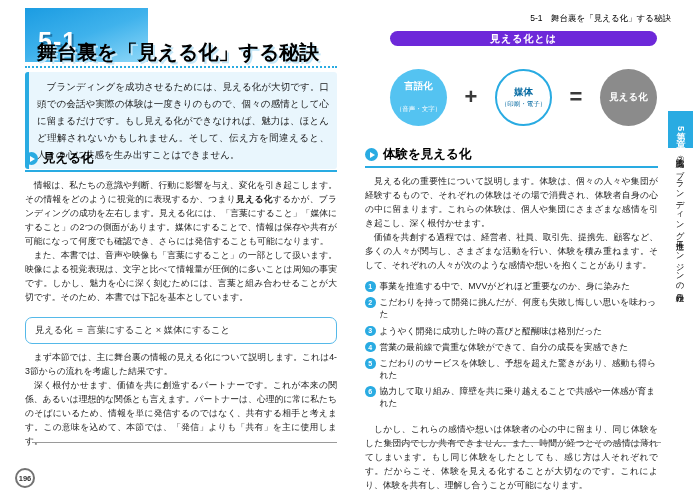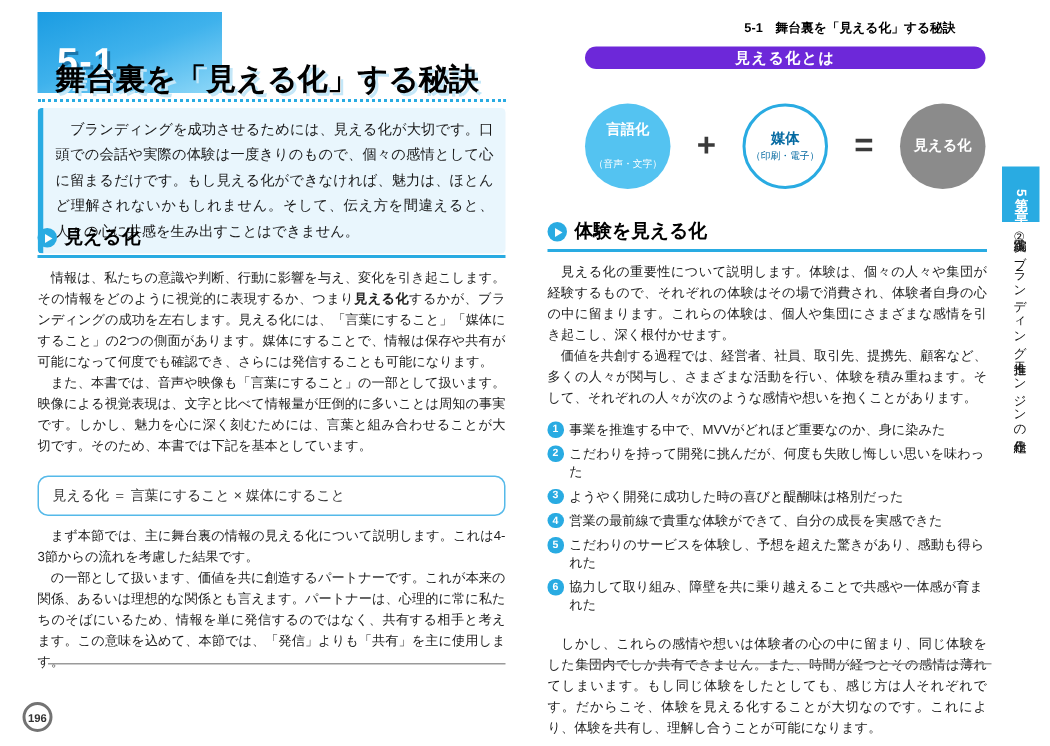--- a/index.html
+++ b/index.html
@@ -35,22 +35,22 @@
     padding:6px 9px;margin:13px 0 6px 0;font-size:9.3px;color:#333;}
   .foot-rule{position:absolute;top:442px;height:0;border-top:1px solid #9a9a9a;}
   .foot-rule.l{left:32px;width:305px;}
   .foot-rule.r{left:389px;width:272px;}
   .page-badge{position:absolute;top:468px;width:20px;height:20px;border:2px solid #737373;
     border-radius:50%;box-sizing:border-box;display:flex;align-items:center;justify-content:center;
     font-size:7.5px;font-weight:bold;color:#333;background:#fff;}
   .page-badge.l{left:15px;}
   .page-badge.r{left:652px;margin-top:32px;}
   
-  .running-head{position:absolute;left:345px;top:13px;width:292px;text-align:right;
-    font-size:8.5px;font-weight:bold;color:#000;}
+  .running-head{position:absolute;left:379px;top:13px;width:292px;text-align:right;
+    font-size:8.5px;font-weight:normal;color:#000;}
   .diagram-pill{position:absolute;left:390px;top:31px;width:267px;height:15px;
     background:#6d28d9;border-radius:8px;display:flex;align-items:center;justify-content:center;}
   .diagram-pill span{color:#fff;font-weight:bold;font-size:10px;letter-spacing:1px;}
   .diagram-row{position:absolute;left:390px;top:62px;width:267px;height:70px;
     display:flex;align-items:center;justify-content:space-between;}
   .circ{width:57px;height:57px;border-radius:50%;display:flex;flex-direction:column;
     align-items:center;justify-content:center;box-sizing:border-box;text-align:center;}
   .circ .l1{font-size:9.5px;font-weight:bold;}
   .circ .l2{font-size:6.5px;margin-top:1px;}
   .circ.blue{background:#54c3f1;color:#fff;gap:11px;}
@@ -88,21 +88,21 @@
   <div class="sec-head">
     <span class="play-icon">
         <i></i>
       </span>
     <b>見える化</b>
   </div>
   <p class="body-p"><span>　情報は、私たちの意識や判断、行動に影響を与え、変化を引き起こします。その情報をどのように視覚的に表現するか、つまり</span><b>見える化</b><span>するかが、ブランディングの成功を左右します。見える化には、「言葉にすること」「媒体にすること」の2つの側面があります。媒体にすることで、情報は保存や共有が可能になって何度でも確認でき、さらには発信することも可能になります。</span></p>
   <p class="body-p">　また、本書では、音声や映像も「言葉にすること」の一部として扱います。映像による視覚表現は、文字と比べて情報量が圧倒的に多いことは周知の事実です。しかし、魅力を心に深く刻むためには、言葉と組み合わせることが大切です。そのため、本書では下記を基本としています。</p>
   <div class="formula-box">見える化 ＝ 言葉にすること × 媒体にすること</div>
   <p class="body-p">　まず本節では、主に舞台裏の情報の見える化について説明します。これは4-3節からの流れを考慮した結果です。</p>
-  <p class="body-p">　の一部として扱います、価値を共に創造するパートナーです。これが本来の関係、あるいは理想的な関係とも言えます。パートナーは、心理的に常に私たちのそばにいるため、情報を単に発信するのではなく、共有する相手と考えます。この意味を込めて、本節では、「発信」よりも「共有」を主に使用します。</p>
+  <p class="body-p">　深く根付かせます、価値を共に創造するパートナーです。これが本来の関係、あるいは理想的な関係とも言えます。パートナーは、心理的に常に私たちのそばにいるため、情報を単に発信するのではなく、共有する相手と考えます。この意味を込めて、本節では、「発信」よりも「共有」を主に使用します。</p>
 </div>
 
 <div class="foot-rule l"></div>
 <div class="page-badge l">196</div>
 
 <div class="running-head">5-1　舞台裏を「見える化」する秘訣</div>
 
 <div class="diagram-pill">
   <span>見える化とは</span>
 </div>

